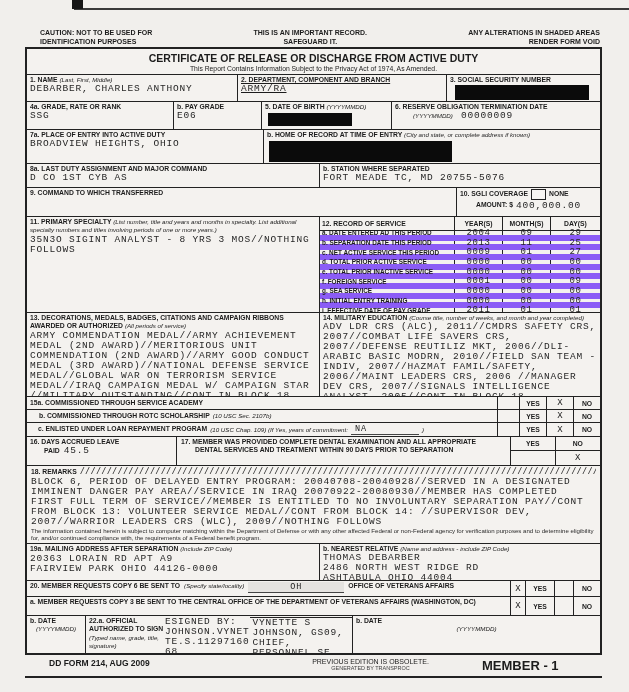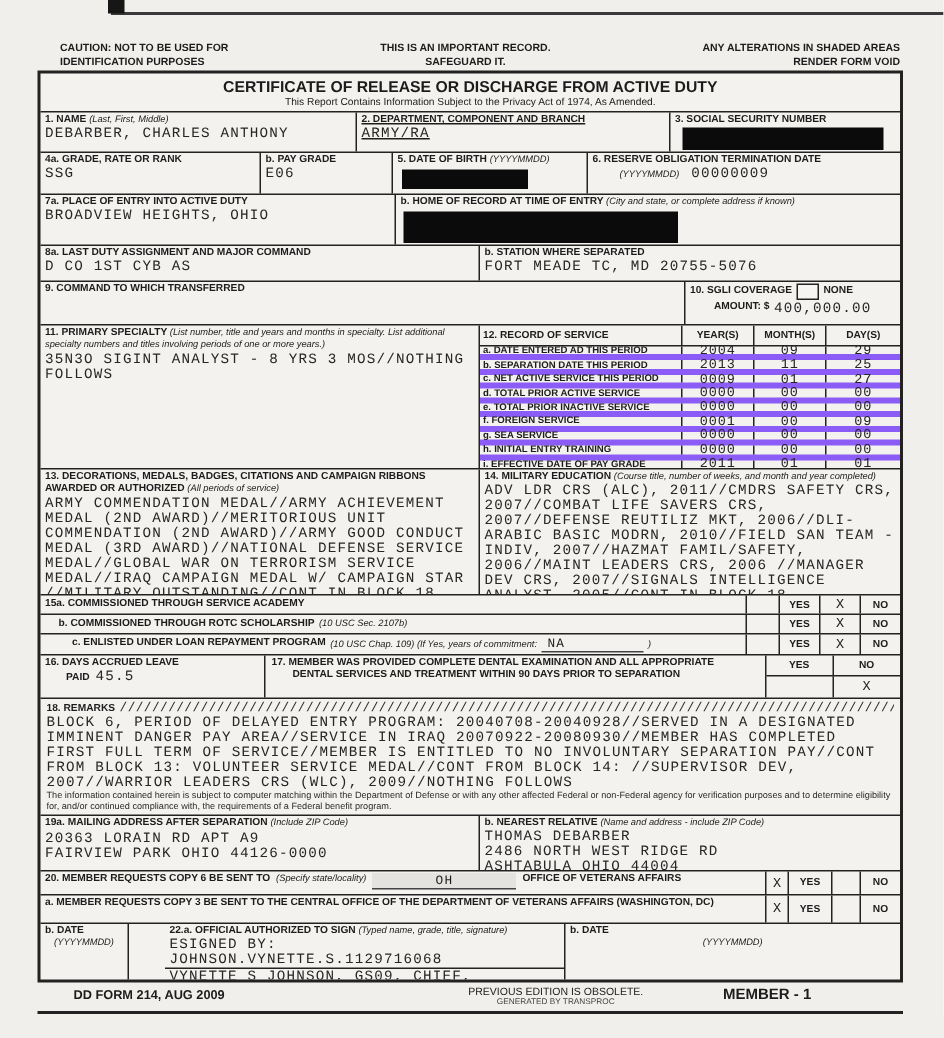--- a/index.html
+++ b/index.html
@@ -39,21 +39,21 @@
   .r8{height:24px;} .c-8a{width:293px;} .c-8b{flex:1;}
   .r910{height:29px;} .c-9{width:430px;} .c-10{flex:1;}
   .sgli-line{display:flex;align-items:center;gap:3px;}
   .chk{display:inline-block;width:13px;height:9px;border:1px solid #222;background:#f7f5f2;}
   .amt{display:flex;gap:3px;justify-content:center;margin-top:1px;}
 
   .r1112{height:96px;} .c-11{width:293px;} .c-12{flex:1;padding:0;display:flex;flex-direction:column;}
   .svc-head{display:flex;border-bottom:1px solid #222;height:13px;}
   .svc-head .h{border-right:1px solid #222;box-sizing:border-box;font-weight:bold;font-size:6.8px;
                display:flex;align-items:center;justify-content:center;}
-  .svc-row{display:flex;border-bottom:4px solid #8b5cf6;flex:1;min-height:0;}
+  .svc-row{display:flex;border-bottom:6px solid #8b5cf6;flex:1;min-height:0;}
   .svc-row:last-child{border-bottom:none;}
   .svc-l{width:135px;border-right:1px solid #222;box-sizing:border-box;font-weight:bold;font-size:6.4px;
          padding:0 2px;display:flex;align-items:center;}
   .svc-c{width:48px;border-right:1px solid #222;box-sizing:border-box;display:flex;align-items:center;justify-content:center;
          font-family:"Liberation Mono",monospace;font-size:9px;letter-spacing:0.6px;color:#262626;}
   .svc-c.last{flex:1;border-right:none;}
   .h-l{width:135px;} .h-y{width:48px;} .h-m{width:48px;} .h-d{flex:1;border-right:none!important;}
 
   .r1314{height:84px;} .c-13{width:293px;} .c-14{flex:1;}
 
@@ -87,30 +87,30 @@
   .addr{margin-top:1px;}
 
   .r20{height:16px;} .r20a{height:19px;}
   .c-20main{flex:1;border-right:1px solid #222;display:flex;align-items:flex-start;gap:4px;padding:1px 3px;box-sizing:border-box;overflow:hidden;}
   .c20{border-right:1px solid #222;box-sizing:border-box;display:flex;align-items:center;justify-content:center;
        font-size:6.8px;font-weight:bold;}
   .c20.x{width:15px;font-family:"Liberation Mono",monospace;font-weight:normal;font-size:9px;}
   .c20.yes{width:29px;} .c20.gap{width:19px;} .c20.no{width:26px;border-right:none;}
   .shade{background:rgba(60,55,45,0.08);}
 
-  .r2122{height:37px;} .c-21a{width:178px;} .c-21b{width:59px;} .c-22a{width:267px;display:flex;flex-direction:column;margin-left:24px;} .c-22b{flex:1;}
+  .r2122{height:37px;} .c-21a{width:178px;} .c-21b{width:59px;} .c-22a{width:267px;display:flex;flex-direction:row;} .c-22b{flex:1;}
   .sig2{border-top:1px solid #222;margin:0 -3px;padding:0 3px;}
   .datecell .val{margin-top:21px;}
 
   .footer{position:absolute;top:657px;left:25px;width:577px;border-bottom:2px solid #222;
           display:flex;align-items:flex-start;padding:1px 0 3px 0;box-sizing:border-box;}
   .f-left{font-weight:bold;font-size:8.5px;margin-left:24px;width:210px;}
   .f-center{flex:1;text-align:center;}
   .f-c1{font-size:7px;} .f-c2{font-size:5.5px;color:#444;}
-  .f-right{font-weight:bold;font-size:10px;width:120px;text-align:left;}
+  .f-right{font-weight:bold;font-size:13px;width:120px;text-align:left;}
 </style>
 </head>
 <body>
 
 <div class="page">
   <div class="scan-topline"></div>
   <div class="scan-blob"></div>
 
   <div class="caution">
     <div class="c">CAUTION:  NOT TO BE USED FOR
@@ -297,21 +297,21 @@
       <div class="main" style="padding-left:12px;">
           <span class="lbl">b. COMMISSIONED THROUGH ROTC SCHOLARSHIP</span>
           <span class="lbl sub">(10 USC Sec. 2107b)</span>
         </div>
       <div class="c15 blank"></div>
       <div class="c15">YES</div>
       <div class="c15 xmark">X</div>
       <div class="c15 last">NO</div>
     </div>
     <div class="row r15" style="height:14px;">
-      <div class="main" style="padding-left:21px;">
+      <div class="main" style="padding-left:11px;">
         <span class="lbl">c. ENLISTED UNDER LOAN REPAYMENT PROGRAM</span>
         <span class="lbl sub">(10 USC Chap. 109) (If Yes, years of commitment:</span>
         <span class="uline">NA</span>
         <span class="lbl sub">)</span>
       </div>
       <div class="c15 blank"></div>
       <div class="c15">YES</div>
       <div class="c15 xmark">X</div>
       <div class="c15 last">NO</div>
     </div>

